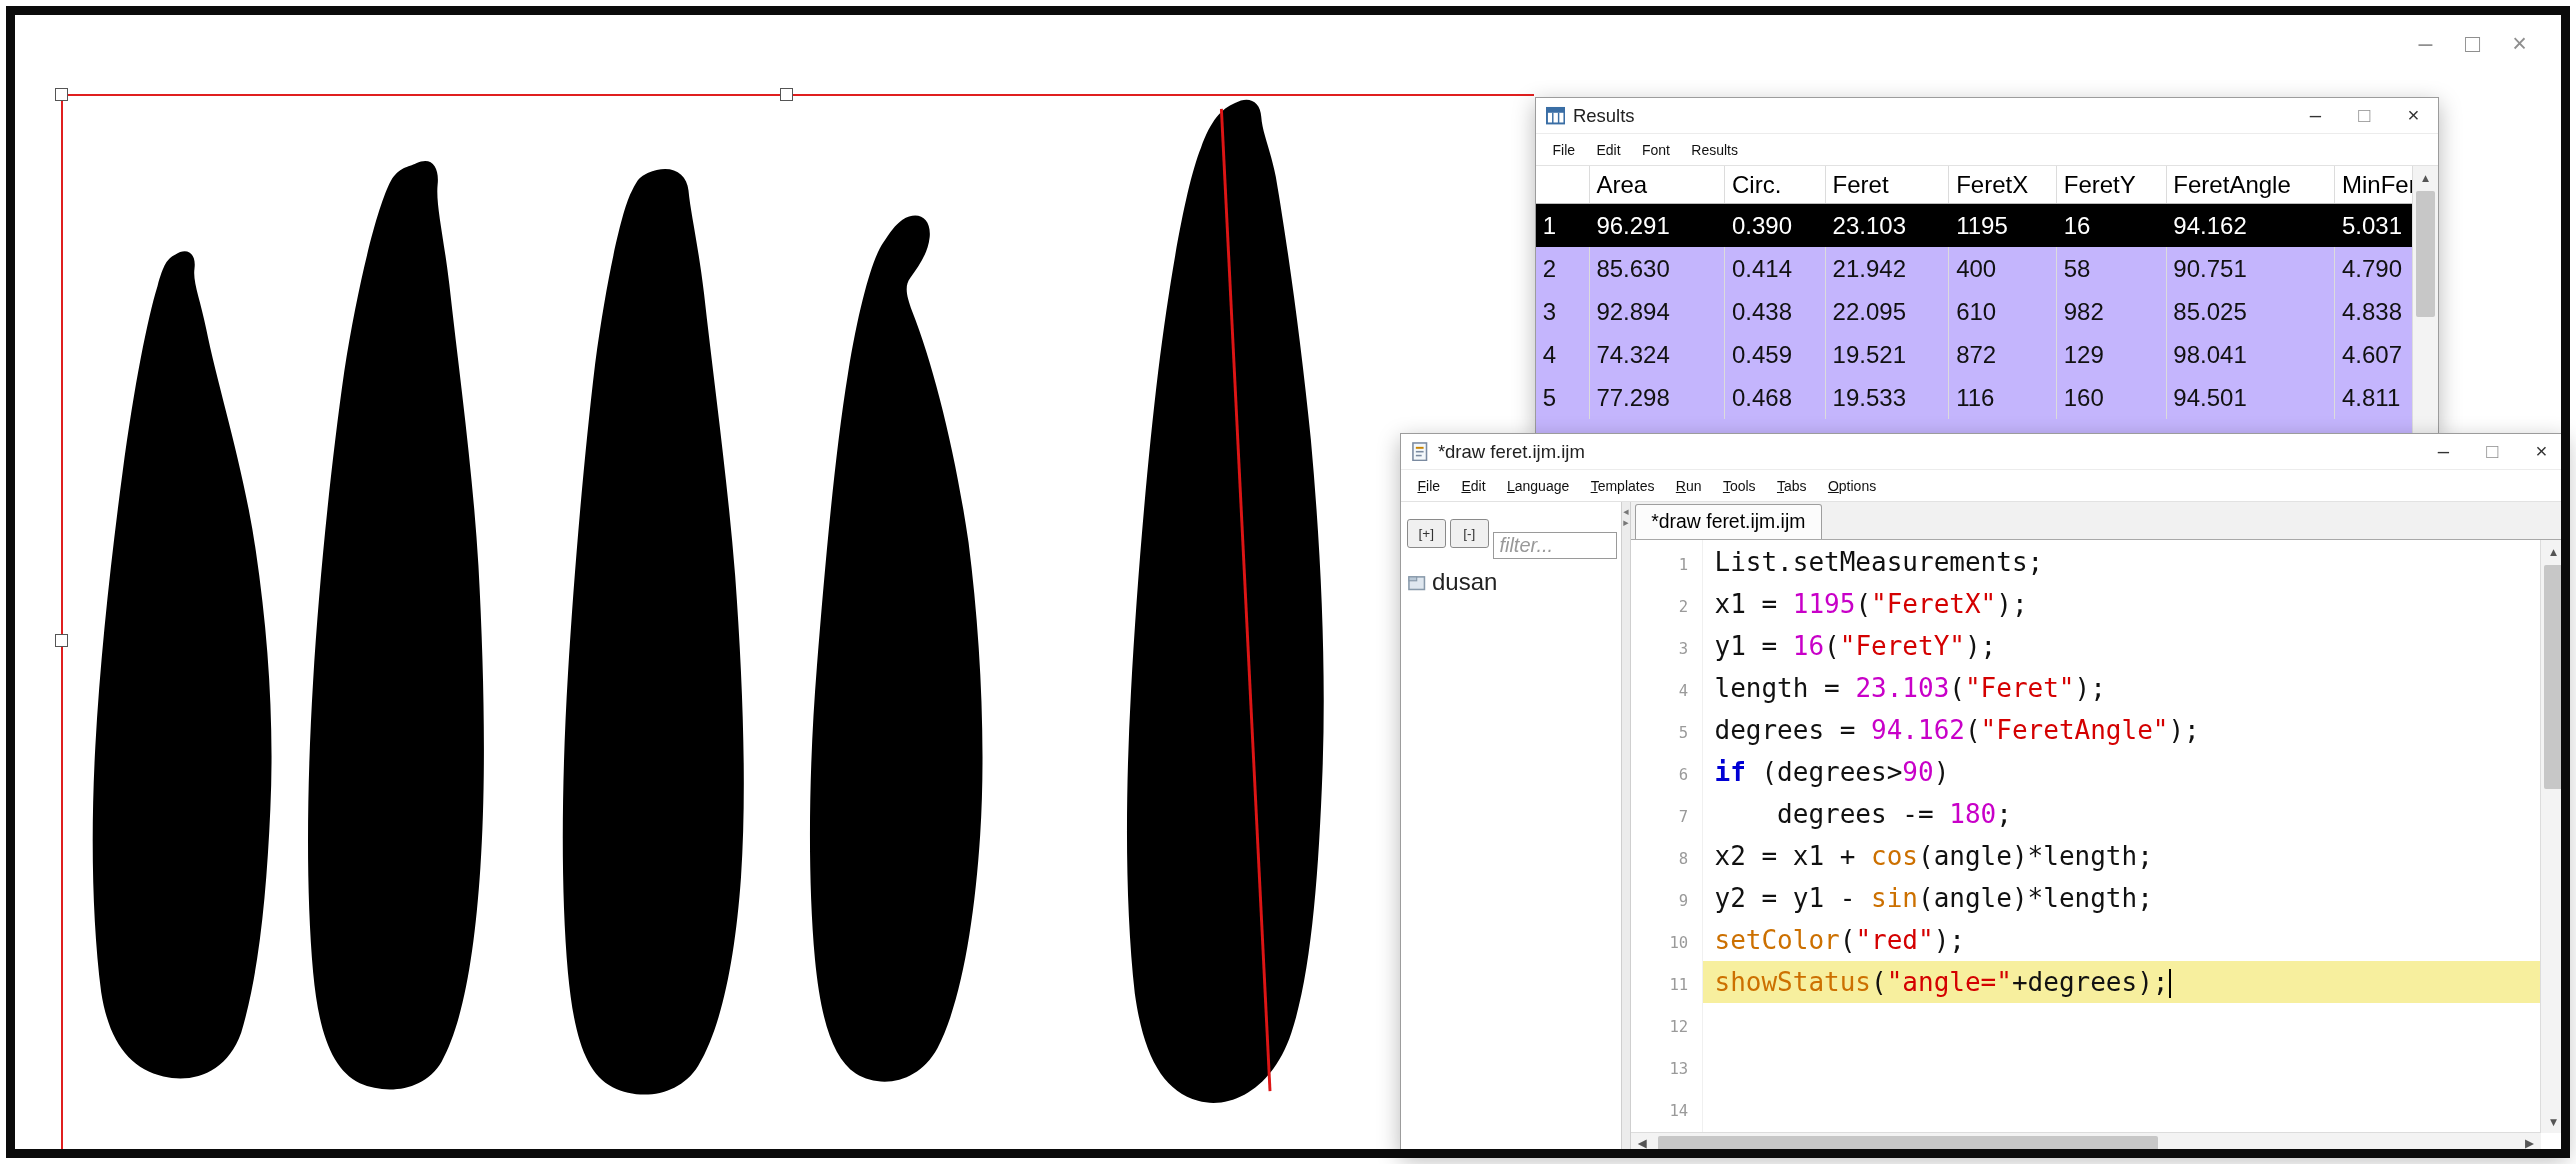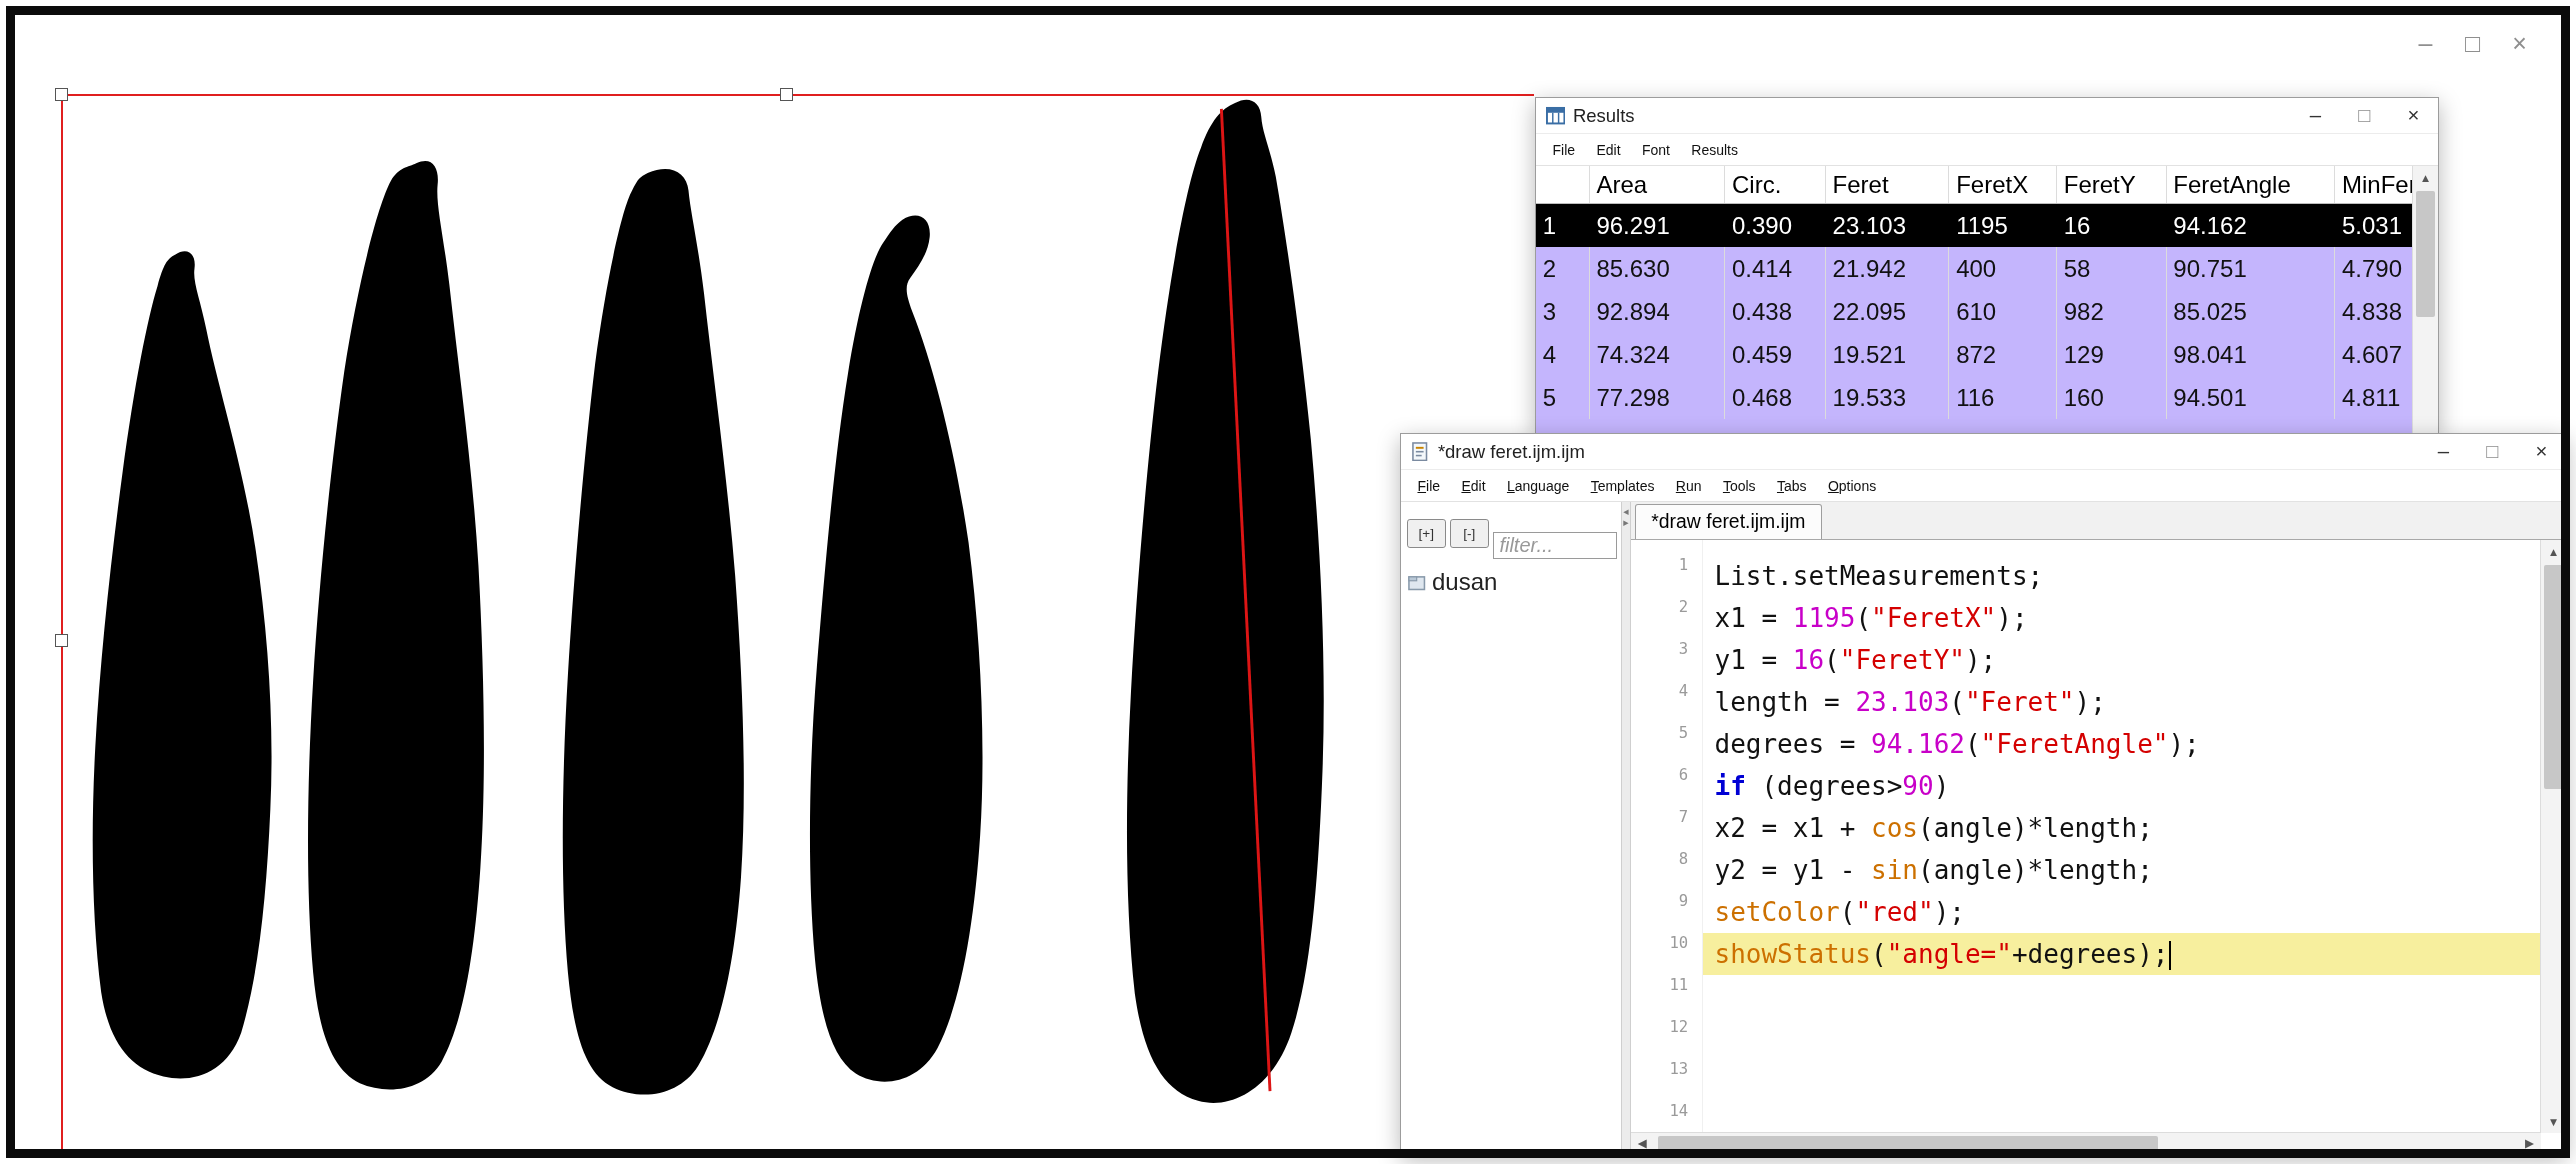--- a/index.html
+++ b/index.html
@@ -76,21 +76,21 @@
     color:#777;font-size:10.7px;line-height:10.7px;}
   .editor-main{flex:1;display:flex;flex-direction:column;overflow:hidden;}
   .tabbar{height:37px;background:#f1f1f1;border-bottom:1px solid #a8a8a8;display:flex;align-items:flex-end;}
   .tab{margin-left:3.9px;padding:4.9px 15.6px 5.8px 15.6px;background:#fcfcfc;border:1px solid #9e9e9e;
     border-bottom:none;font-size:19.4px;color:#000;border-radius:2.9px 2.9px 0 0;}
   .code-region{position:relative;flex:1;background:#fff;overflow:hidden;}
   .gutter{position:absolute;left:0;top:0;bottom:21.4px;width:72px;background:#fff;padding-top:3.9px;
     border-right:1px solid #f0f0f0;box-sizing:border-box;}
   .ln{height:42px;line-height:42px;text-align:right;padding-right:13.6px;
     font-family:"DejaVu Sans Mono",monospace;font-size:15.6px;color:#9a9a9a;}
-  .code-lines{position:absolute;left:72px;right:25px;top:0;bottom:21.4px;padding-top:15px;overflow:hidden;}
+  .code-lines{position:absolute;left:72px;right:25px;top:0;bottom:21.4px;padding-top:1px;overflow:hidden;}
   .code-line{height:42px;line-height:42px;white-space:pre;padding-left:11.7px;
     font-family:"DejaVu Sans Mono",monospace;font-size:26px;color:var(--syntax_plain);}
   .code-line.hl{background:var(--line_highlight);}
   .tok-plain{color:var(--syntax_plain);}
   .tok-num{color:var(--syntax_number);}
   .tok-str{color:var(--syntax_string);}
   .tok-kw{color:var(--syntax_keyword);font-weight:bold;}
   .tok-fn{color:var(--syntax_function);}
   .caret{display:inline-block;width:0;height:29px;border-left:2.9px solid #000;vertical-align:middle;margin-left:1px;}
   .e-vscroll{position:absolute;right:0;top:0;bottom:21.4px;width:25px;background:#f3f3f3;
@@ -283,20 +283,21 @@
             <div class="ln">13</div>
             <div class="ln">14</div>
           </div>
         <div class="code-lines">
             <div class="code-line"><span class="tok-plain">List.setMeasurements;</span></div>
             <div class="code-line"><span class="tok-plain">x1 = </span><span class="tok-num">1195</span><span class="tok-plain">(</span><span class="tok-str">"FeretX"</span><span class="tok-plain">);</span></div>
             <div class="code-line"><span class="tok-plain">y1 = </span><span class="tok-num">16</span><span class="tok-plain">(</span><span class="tok-str">"FeretY"</span><span class="tok-plain">);</span></div>
             <div class="code-line"><span class="tok-plain">length = </span><span class="tok-num">23.103</span><span class="tok-plain">(</span><span class="tok-str">"Feret"</span><span class="tok-plain">);</span></div>
             <div class="code-line"><span class="tok-plain">degrees = </span><span class="tok-num">94.162</span><span class="tok-plain">(</span><span class="tok-str">"FeretAngle"</span><span class="tok-plain">);</span></div>
             <div class="code-line"><span class="tok-kw">if</span><span class="tok-plain"> (degrees&gt;</span><span class="tok-num">90</span><span class="tok-plain">)</span></div>
+            <div class="code-line"><span class="tok-plain">    degrees -= </span><span class="tok-num">180</span><span class="tok-plain">;</span></div>
             <div class="code-line"><span class="tok-plain">x2 = x1 + </span><span class="tok-fn">cos</span><span class="tok-plain">(angle)*length;</span></div>
             <div class="code-line"><span class="tok-plain">y2 = y1 - </span><span class="tok-fn">sin</span><span class="tok-plain">(angle)*length;</span></div>
             <div class="code-line"><span class="tok-fn">setColor</span><span class="tok-plain">(</span><span class="tok-str">"red"</span><span class="tok-plain">);</span></div>
             <div class="code-line hl"><span class="tok-fn">showStatus</span><span class="tok-plain">(</span><span class="tok-str">"angle="</span><span class="tok-plain">+degrees);</span><span class="caret"></span></div>
           </div>
         <div class="e-vscroll">
           <div class="sb-arrow">▲</div>
           <div class="sb-thumb"></div>
           <div class="sb-arrow sb-bottom">▼</div>
         </div>

